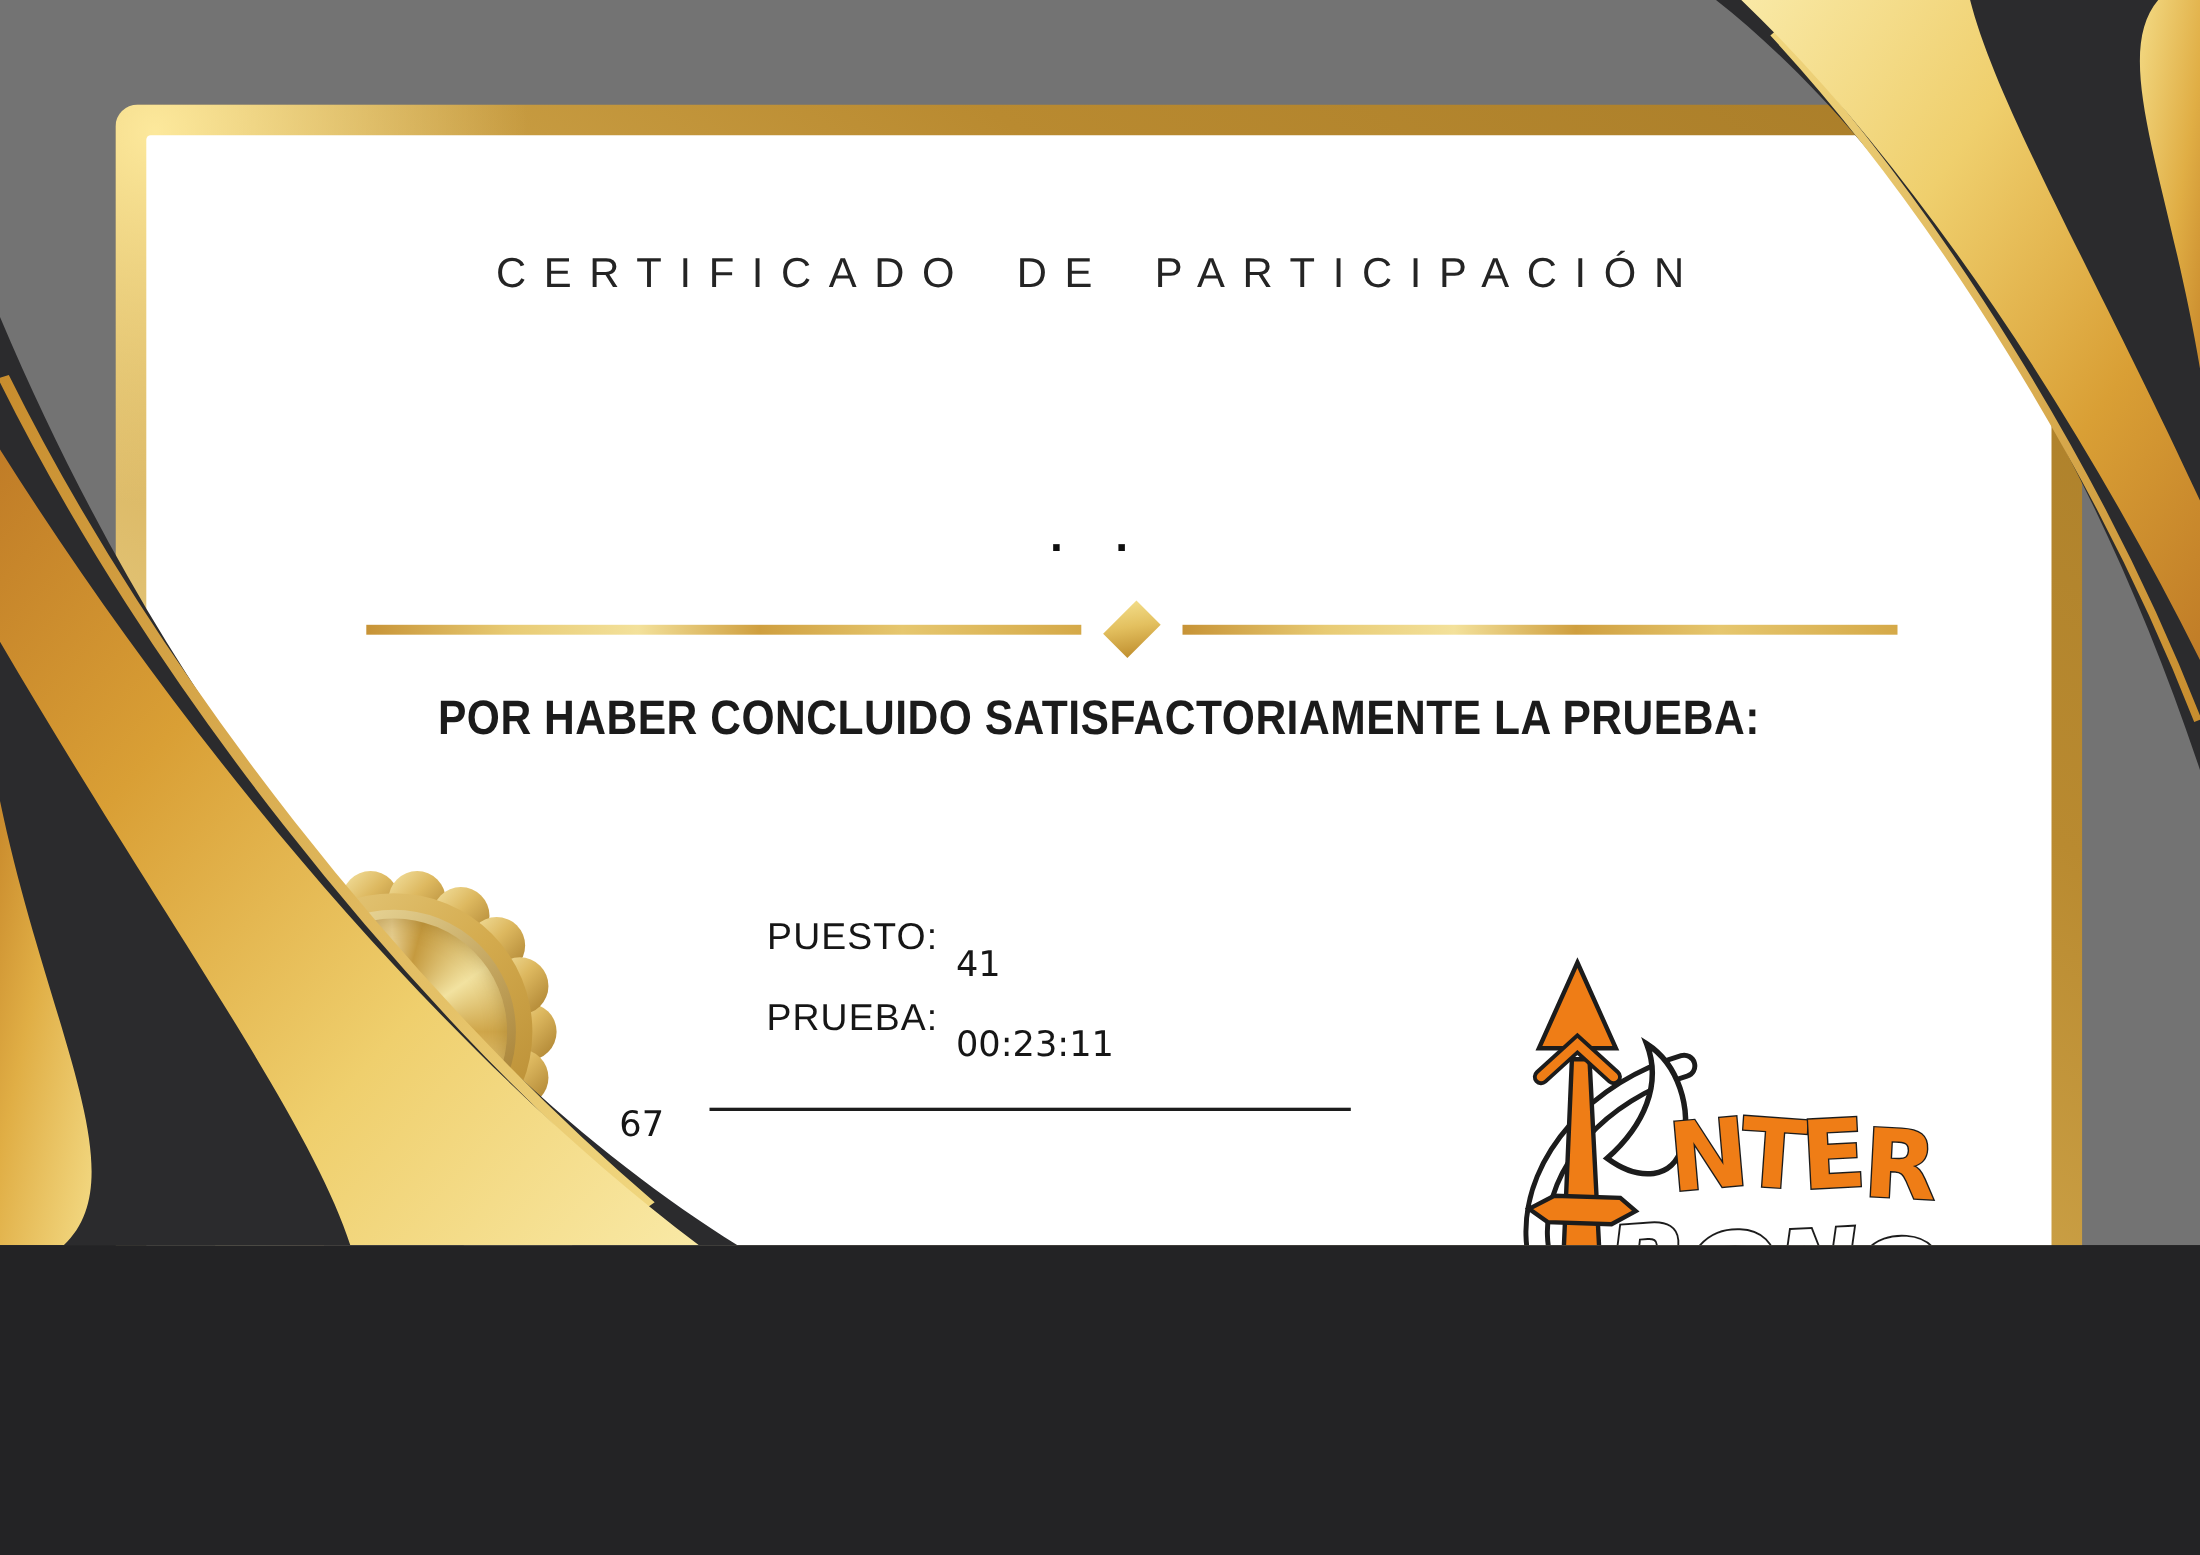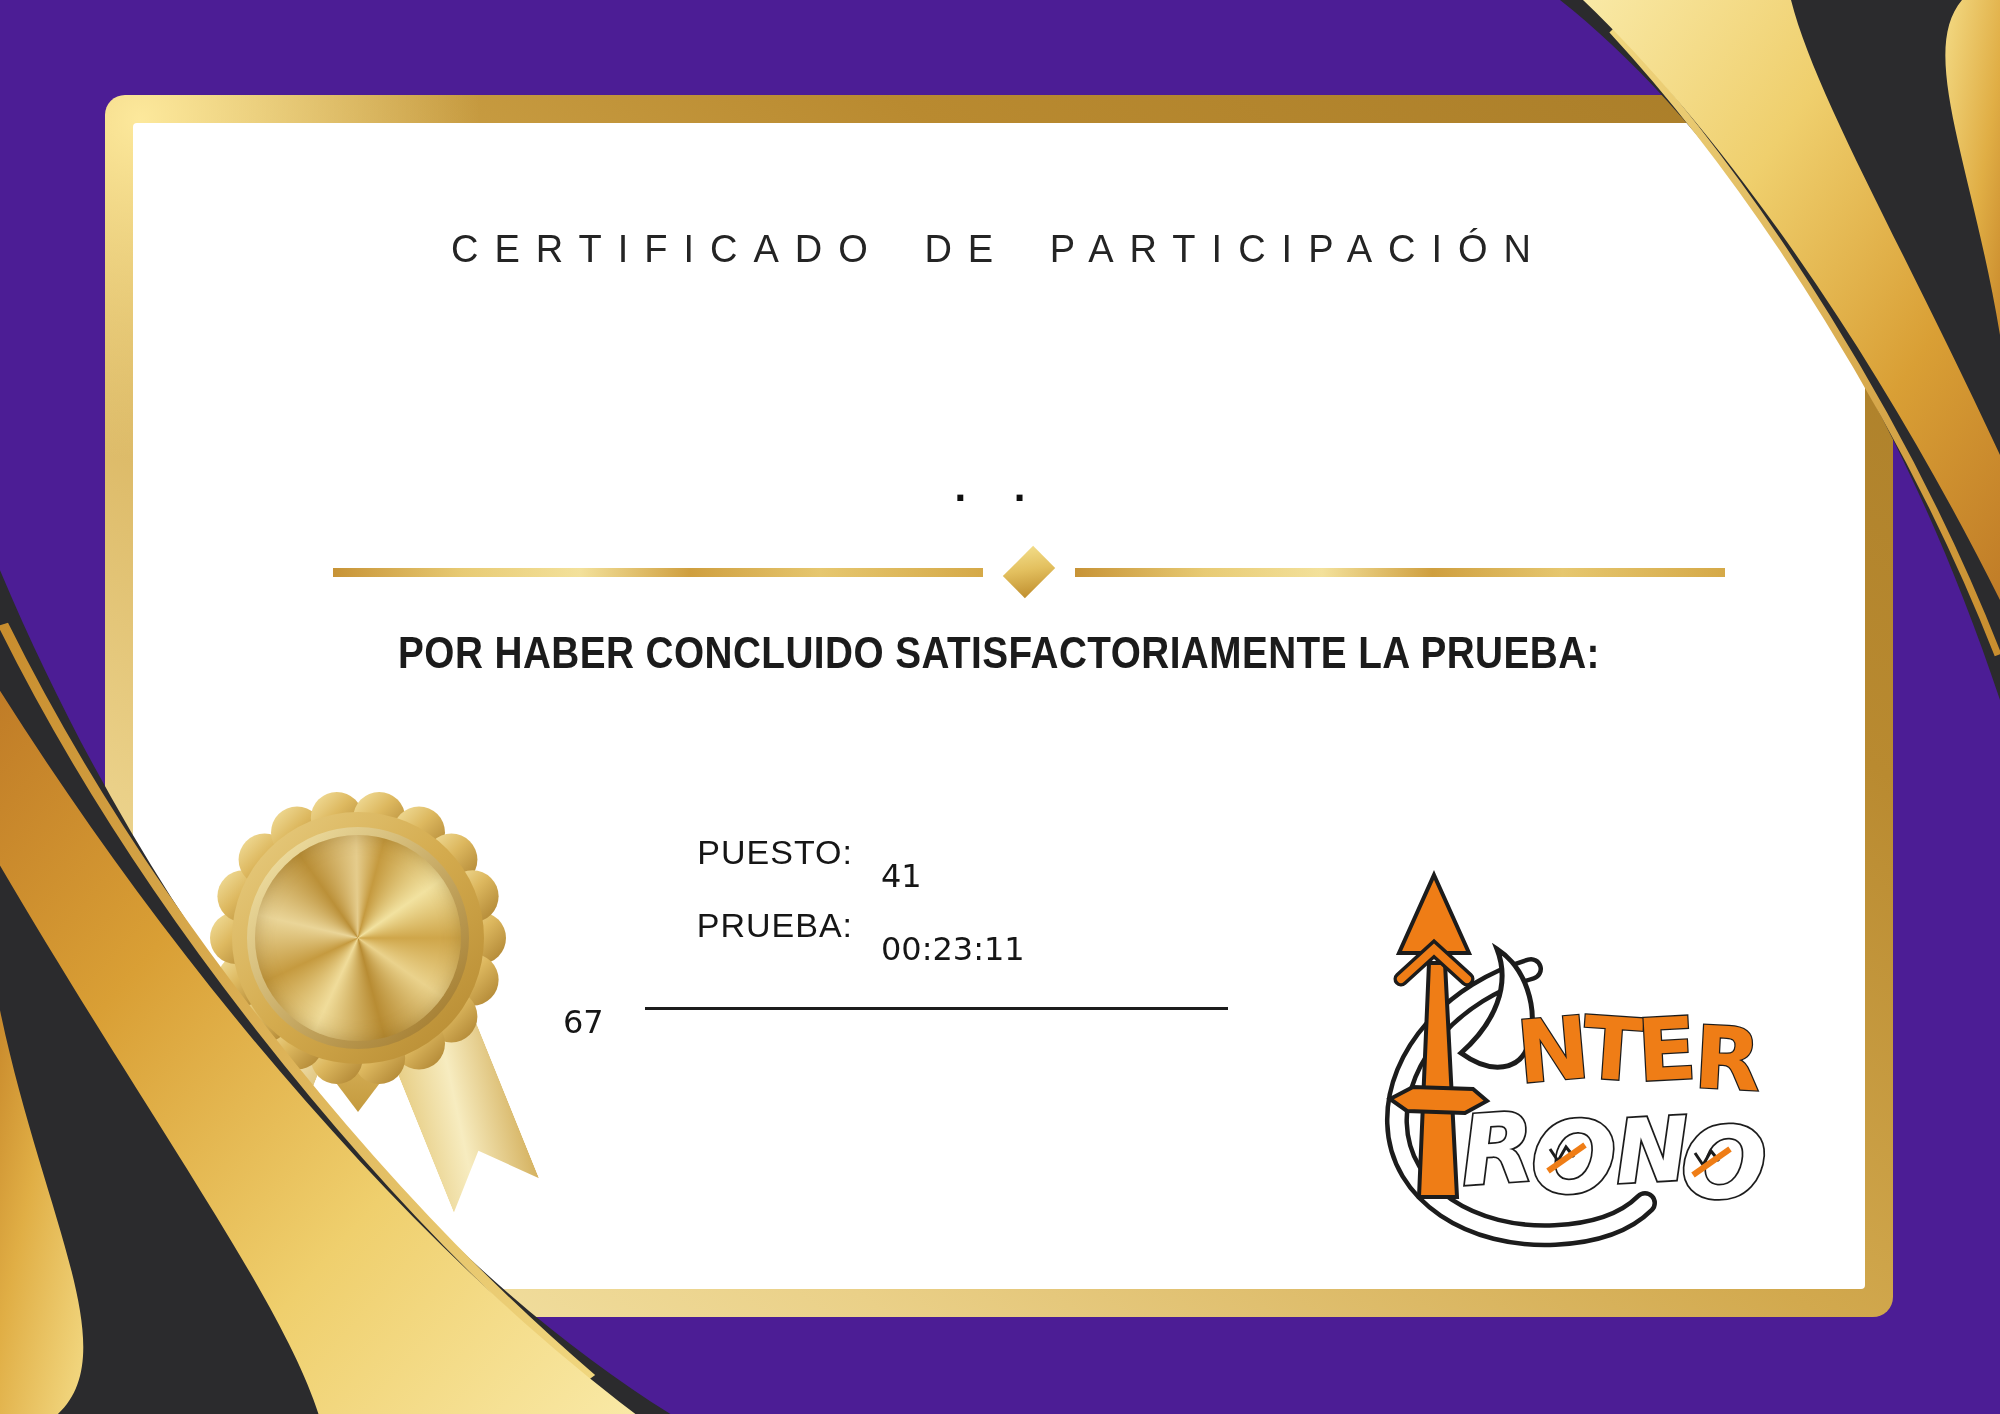--- a/index.html
+++ b/index.html
@@ -1,18 +1,18 @@
 <!DOCTYPE html>
 <html><head>
 <meta charset="utf-8">
 <style>
   html,body{margin:0;padding:0;background:#232325;}
   .stage{
-    position:relative;width:2000px;height:1414px;overflow:hidden;
-    background:#4c1d95;
+    position:relative;width:2000px;height:1132px;overflow:hidden;
+    background:#737373;
     font-family:"Liberation Sans",sans-serif;
   }
   
   .frame{
     position:absolute;left:105px;top:95px;width:1788px;height:1222px;
     border-radius:20px;z-index:1;
     background:
       radial-gradient(circle at 2% 2%, rgba(255,236,160,.95), rgba(255,236,160,0) 16%),
       linear-gradient(to top right,#f6e9b0 0%,#ead088 22%,#d2a94e 48%,#b4judge 0,#b98a30 72%,#a87c28 100%);
     background:
@@ -50,21 +50,21 @@
     transform:rotate(45deg) scale(0.78,1.07);
   }
   .subtitle{
     position:absolute;left:0;right:0;top:505px;text-align:center;
     font-size:44px;font-weight:700;color:#1b1b1b;letter-spacing:0.5px;
     transform:scaleX(0.88);transform-origin:center;
   }
   
   .results{
     position:absolute;left:430px;top:705px;
-    display:grid;grid-template-columns:290px auto;column-gap:28px;
+    display:grid;grid-template-columns:290px auto;column-gap:16px;
     font-size:34px;line-height:49px;color:#161616;
   }
   .res-label{text-align:right;letter-spacing:1px;}
   .res-value{text-align:left;font-family:"DejaVu Sans",sans-serif;font-size:32px;margin-top:24px;}
   .underline{
     position:absolute;left:512px;top:884px;width:583px;height:3px;background:#1c1c1c;
   }
   
   .medal{position:absolute;left:75px;top:665px;width:300px;height:400px;}
   .ribbon{

